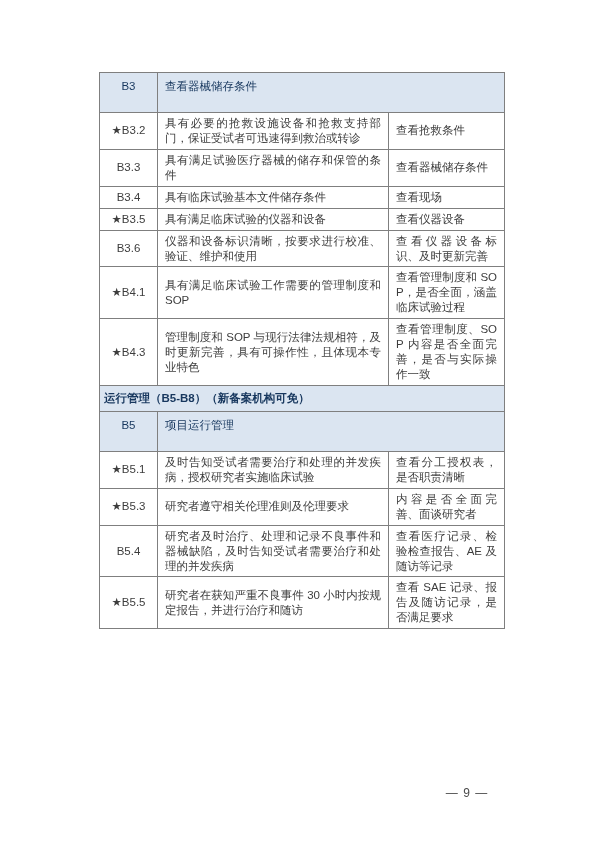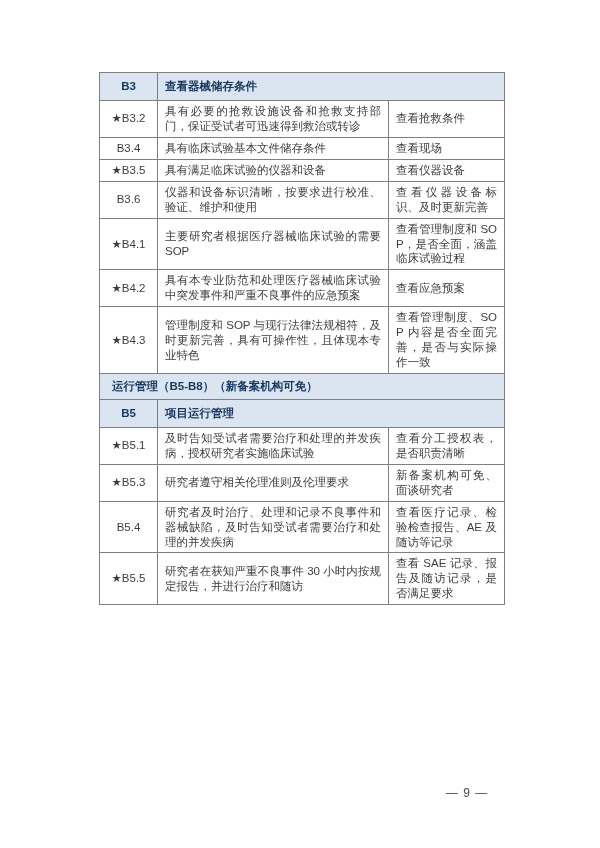--- a/index.html
+++ b/index.html
@@ -36,28 +36,28 @@
     letter-spacing:0;
   }
   td.desc, td.method {
     text-align:justify;
     text-justify:inter-character;
     text-align-last:left;
   }
   tr.section td {
     background:var(--header-bg,#dbe5f1);
     color:var(--header-text,#17375e);
-    font-weight:bold;
-    padding-top:6px; padding-bottom:6px;
+    font-weight:normal;
+    padding-top:6px; padding-bottom:18px;
   }
   tr.group td {
     background:var(--header-bg,#dbe5f1);
     color:var(--header-text,#17375e);
     font-weight:bold;
-    padding:5px 12px;
+    padding:5px 4px;
   }
   .page-number {
     position:absolute;
     left:437px; top:786px;
     width:60px;
     font-size:12px;
     color:#4a4a4a;
     text-align:center;
     letter-spacing:1px;
   }
@@ -80,20 +80,25 @@
     <td class="title" colspan="2">查看器械储存条件</td>
   </tr>
 
 
   <tr>
     <td class="code">★B3.2</td>
     <td class="desc">具有必要的抢救设施设备和抢救支持部门，保证受试者可迅速得到救治或转诊</td>
     <td class="method">查看抢救条件</td>
   </tr>
 
+  <tr>
+    <td class="code">B3.3</td>
+    <td class="desc">具有满足试验医疗器械的储存和保管的条件</td>
+    <td class="method">查看器械储存条件</td>
+  </tr>
 
   <tr>
     <td class="code">B3.4</td>
     <td class="desc">具有临床试验基本文件储存条件</td>
     <td class="method">查看现场</td>
   </tr>
 
   <tr>
     <td class="code">★B3.5</td>
     <td class="desc">具有满足临床试验的仪器和设备</td>
@@ -102,29 +107,24 @@
 
   <tr>
     <td class="code">B3.6</td>
     <td class="desc">仪器和设备标识清晰，按要求进行校准、验证、维护和使用</td>
     <td class="method">查看仪器设备标识、及时更新完善</td>
   </tr>
 
 
   <tr>
     <td class="code">★B4.1</td>
-    <td class="desc">主要研究者根据医疗器械临床试验的需要 SOP</td>
+    <td class="desc">具有满足临床试验工作需要的管理制度和 SOP</td>
     <td class="method">查看管理制度和 SOP，是否全面，涵盖临床试验过程</td>
   </tr>
 
-  <tr>
-    <td class="code">★B4.2</td>
-    <td class="desc">具有本专业防范和处理医疗器械临床试验中突发事件和严重不良事件的应急预案</td>
-    <td class="method">查看应急预案</td>
-  </tr>
 
   <tr>
     <td class="code">★B4.3</td>
     <td class="desc">管理制度和 SOP 与现行法律法规相符，及时更新完善，具有可操作性，且体现本专业特色</td>
     <td class="method">查看管理制度、SOP 内容是否全面完善，是否与实际操作一致</td>
   </tr>
 
   <tr class="group">
     <td colspan="3">运行管理（B5-B8）（新备案机构可免）</td>
   </tr>
@@ -137,21 +137,21 @@
   <tr>
     <td class="code">★B5.1</td>
     <td class="desc">及时告知受试者需要治疗和处理的并发疾病，授权研究者实施临床试验</td>
     <td class="method">查看分工授权表，是否职责清晰</td>
   </tr>
 
 
   <tr>
     <td class="code">★B5.3</td>
     <td class="desc">研究者遵守相关伦理准则及伦理要求</td>
-    <td class="method">新备案机构可免、面谈研究者</td>
+    <td class="method">内容是否全面完善、面谈研究者</td>
   </tr>
 
   <tr>
     <td class="code">B5.4</td>
     <td class="desc">研究者及时治疗、处理和记录不良事件和器械缺陷，及时告知受试者需要治疗和处理的并发疾病</td>
     <td class="method">查看医疗记录、检验检查报告、AE 及随访等记录</td>
   </tr>
 
   <tr>
     <td class="code">★B5.5</td>

